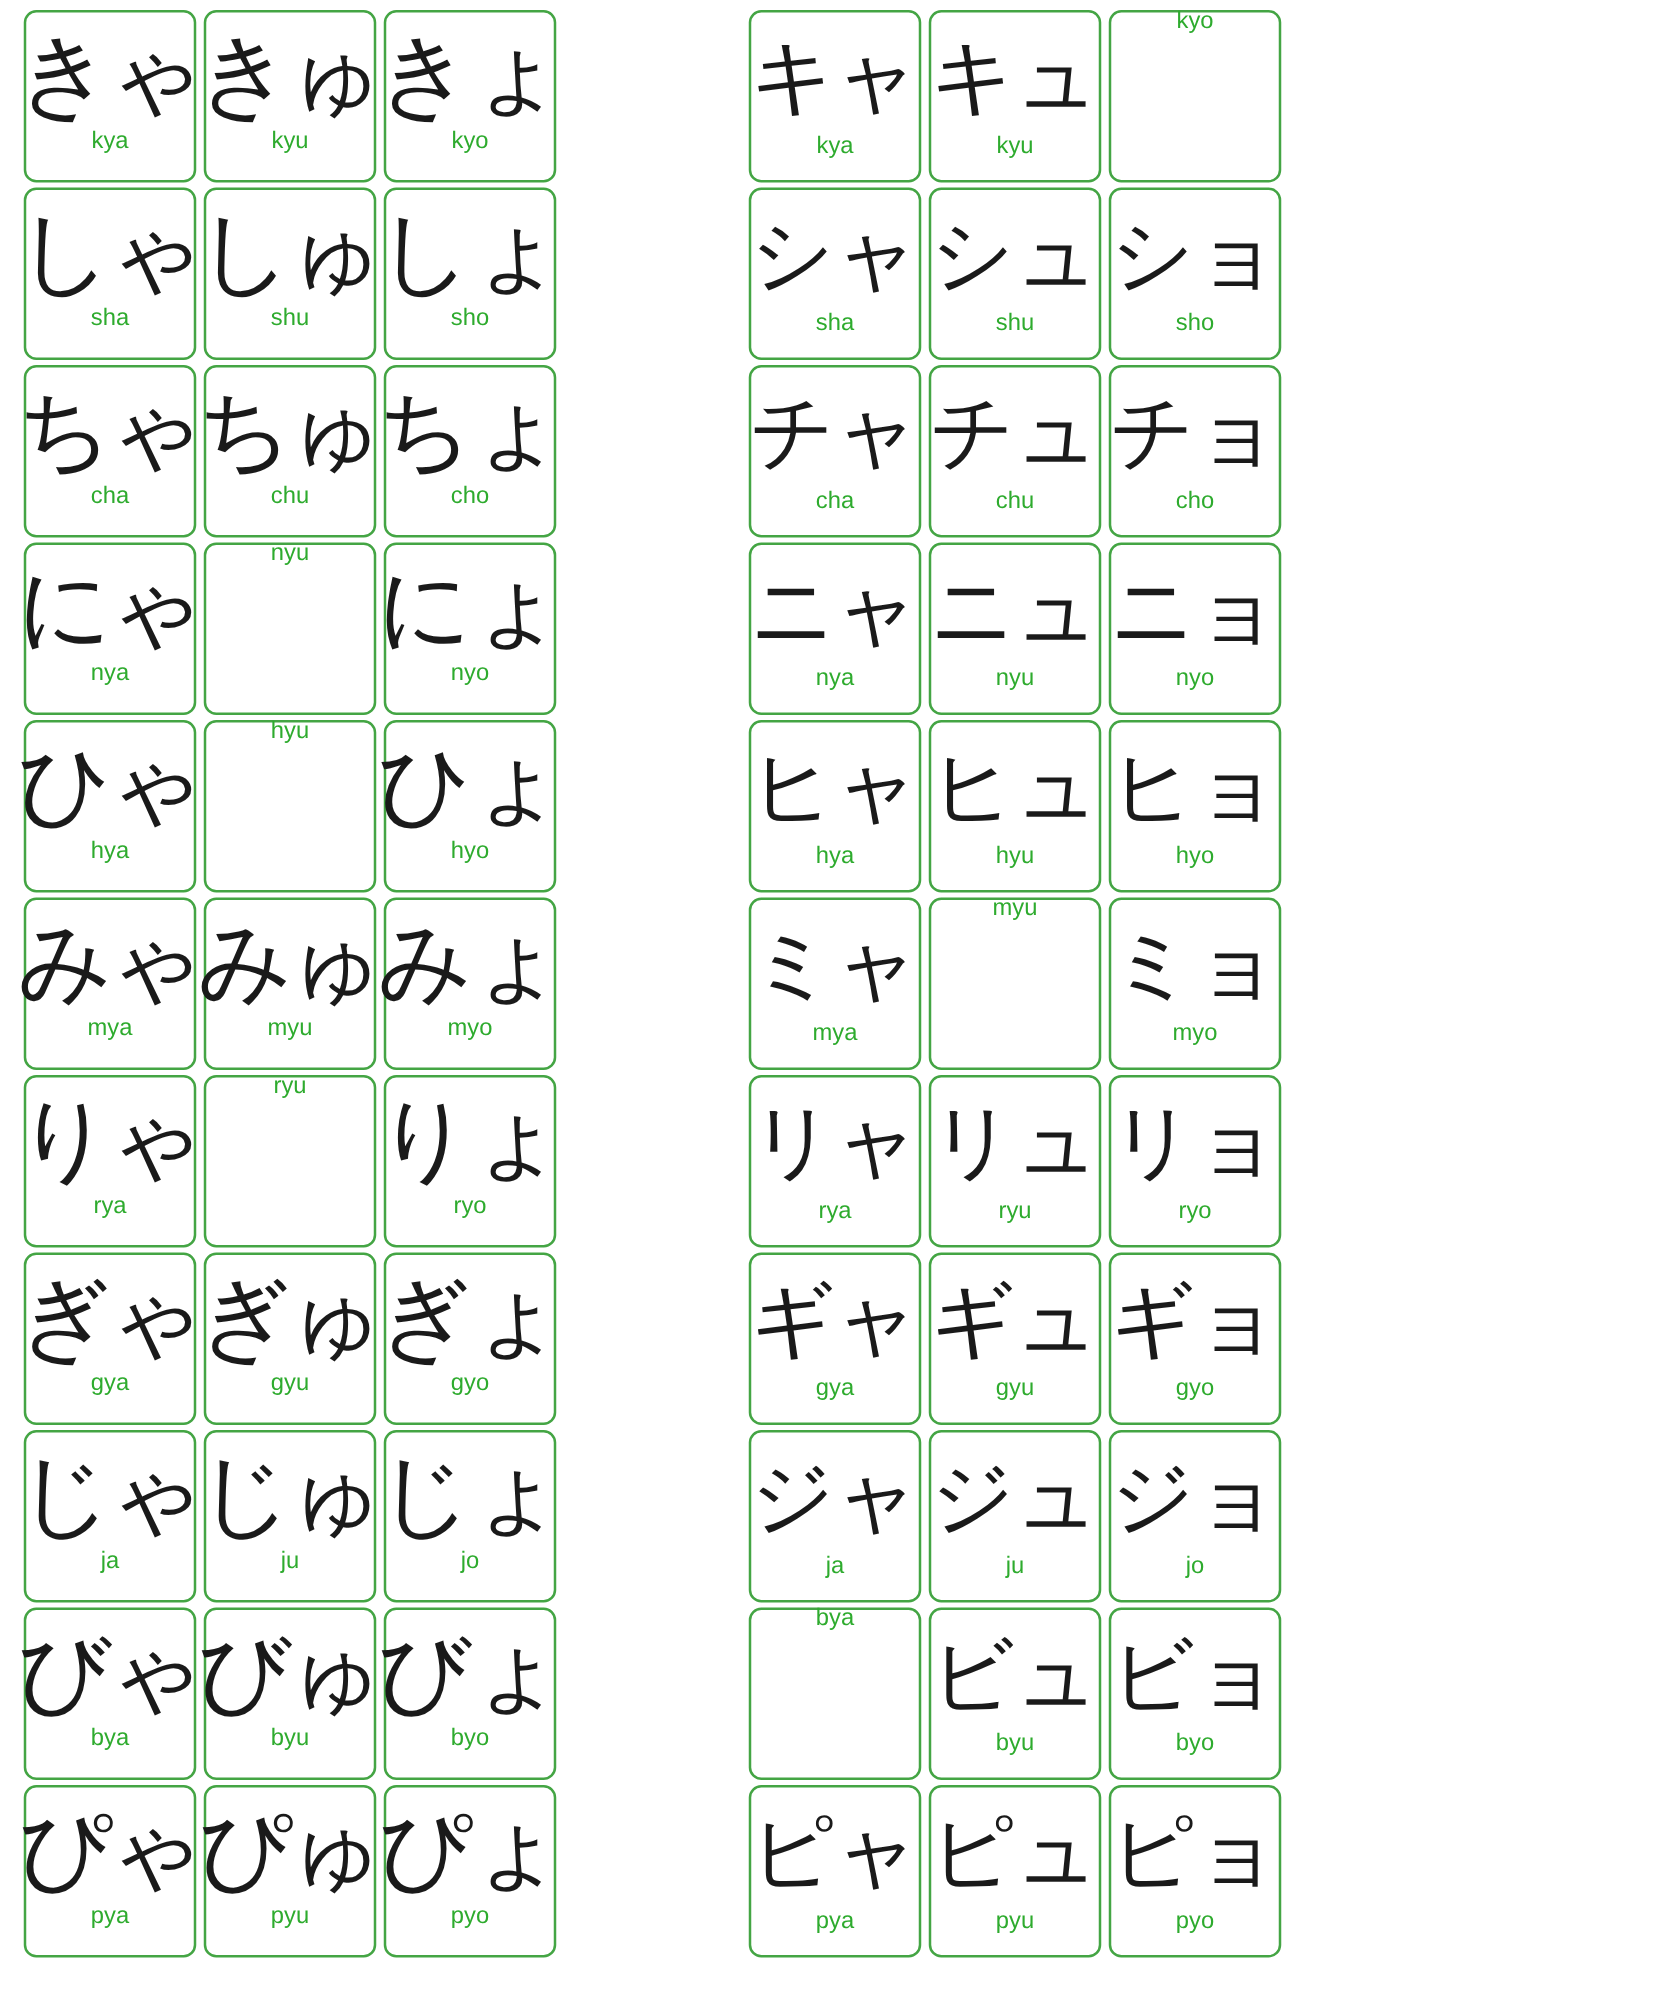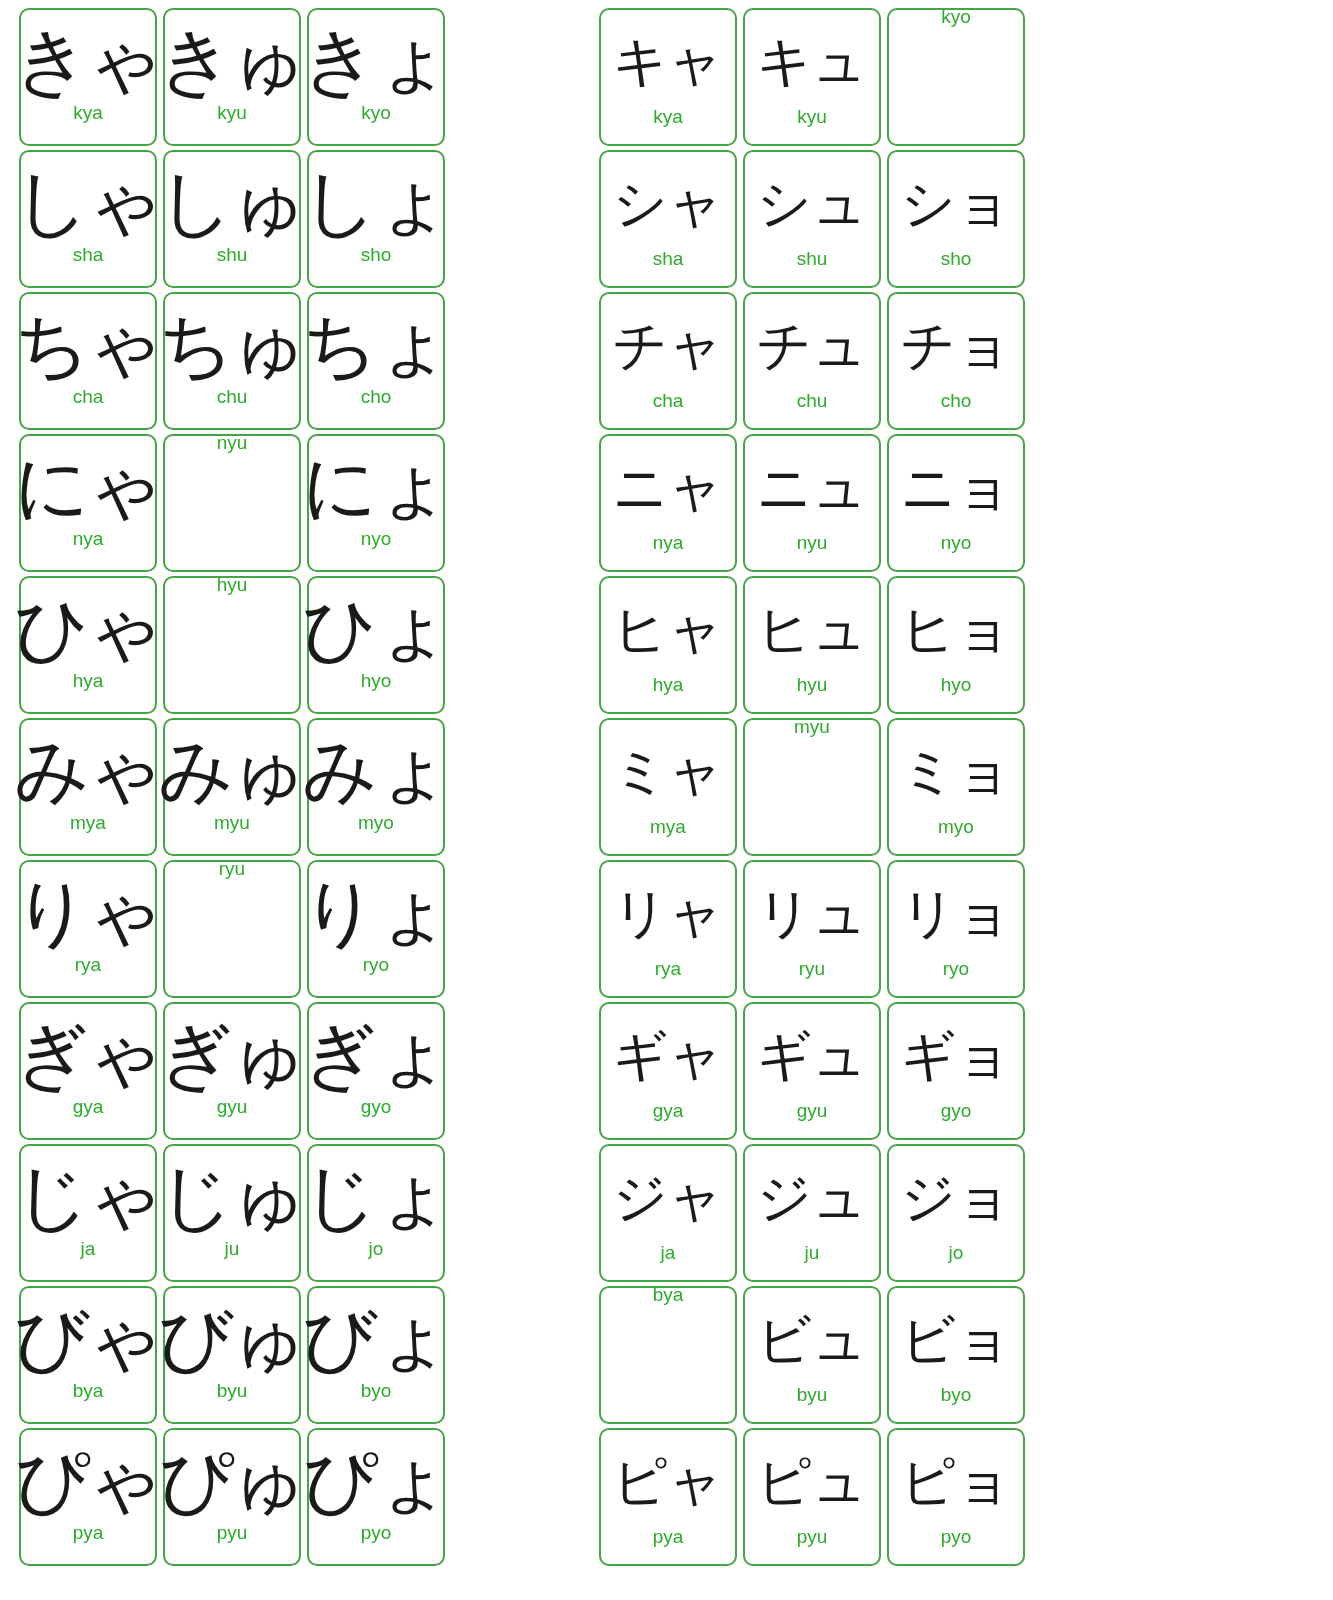--- a/index.html
+++ b/index.html
@@ -59,21 +59,21 @@
   }
   .kana {
     font-family: "DejaVu Sans", sans-serif;
     font-size: 74px;
     line-height: 96px;
     color: #1a1a1a;
     letter-spacing: -2px;
     white-space: nowrap;
   }
   .kana.kata {
-    font-size: 54px;
+    font-size: 66px;
     line-height: 100px;
     letter-spacing: 0px;
   }
   .romaji {
     font-family: "Liberation Sans", sans-serif;
     font-size: 19px;
     line-height: 22px;
     color: #2eab2e;
     margin-top: -6px;
   }

